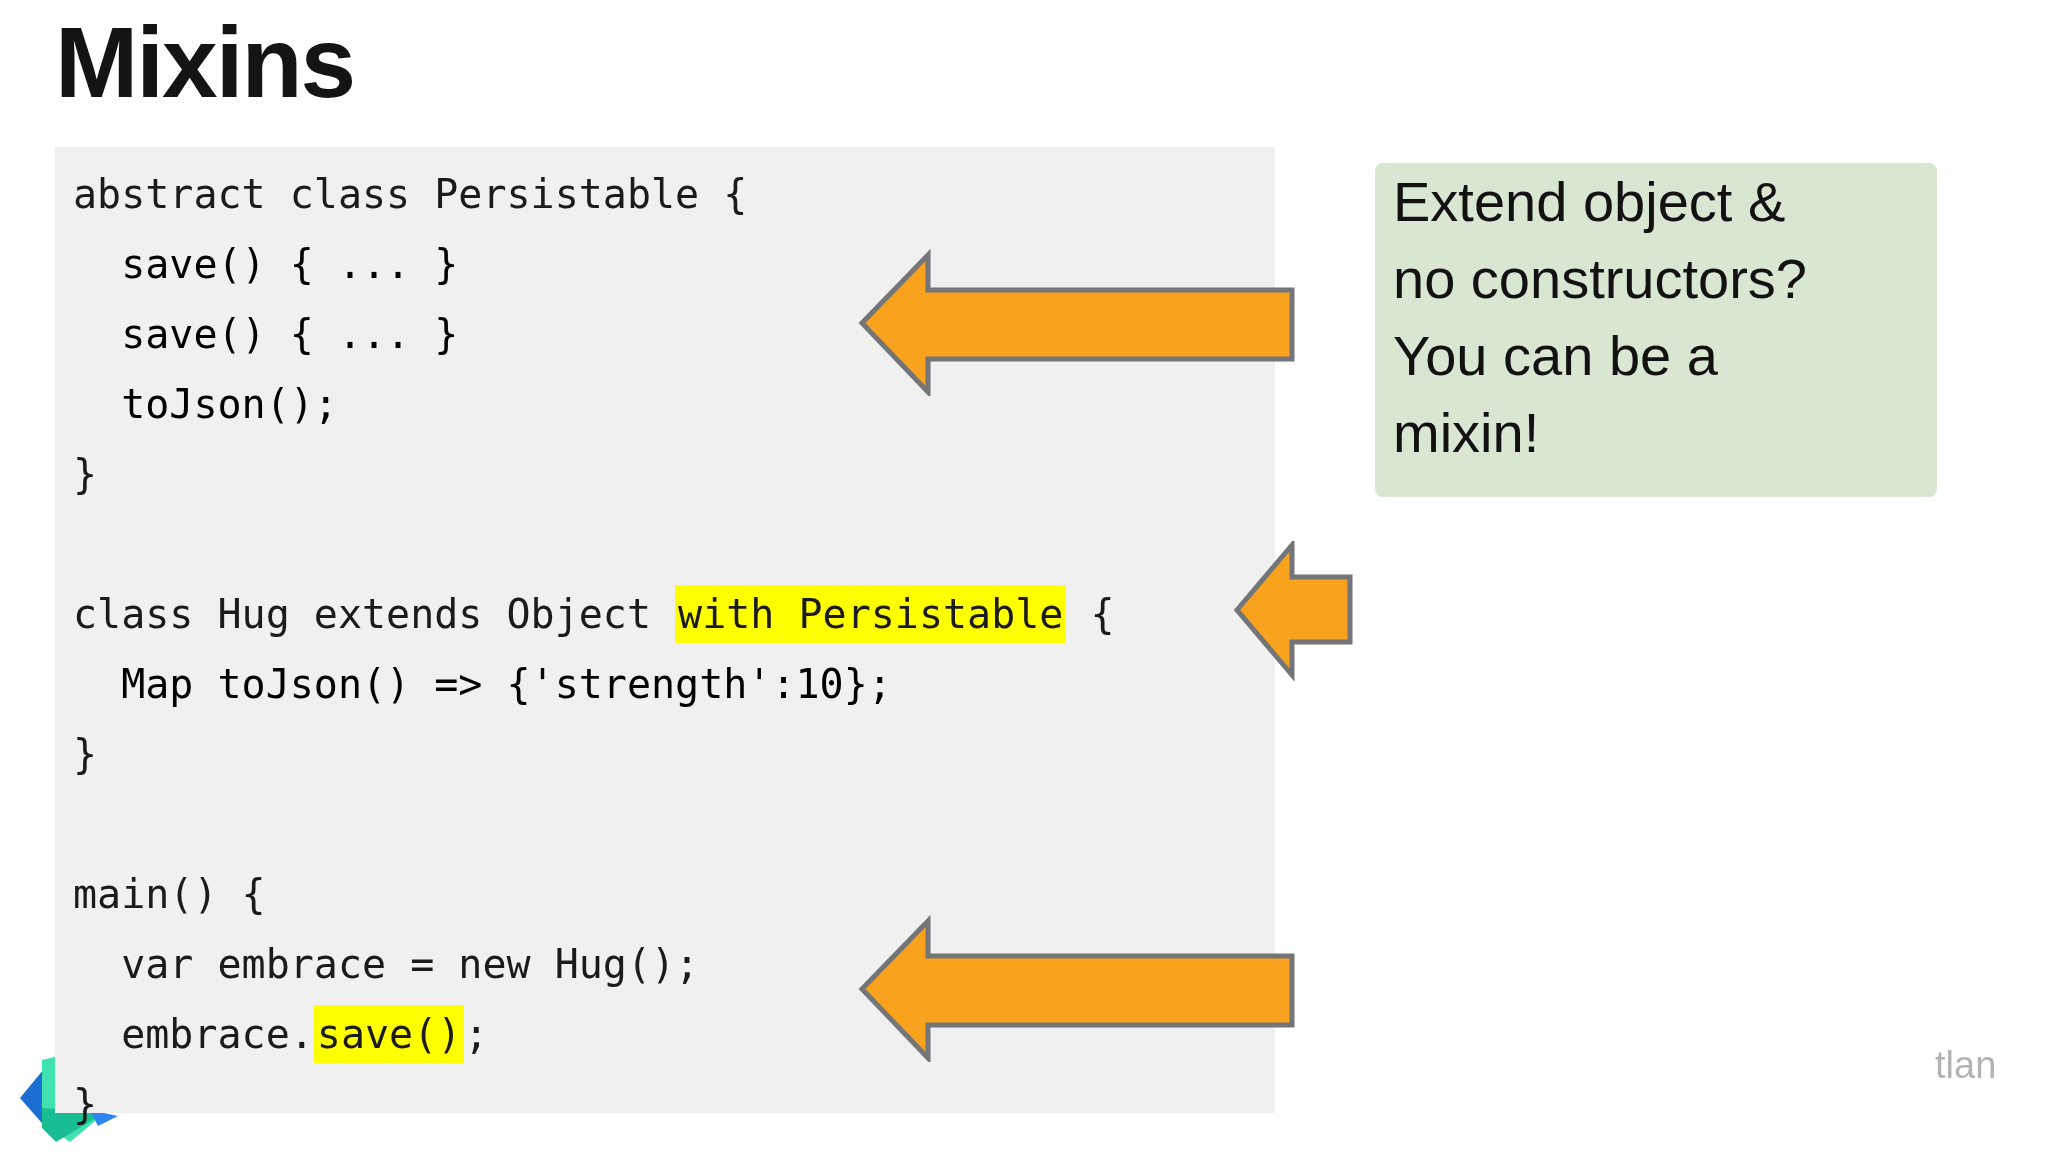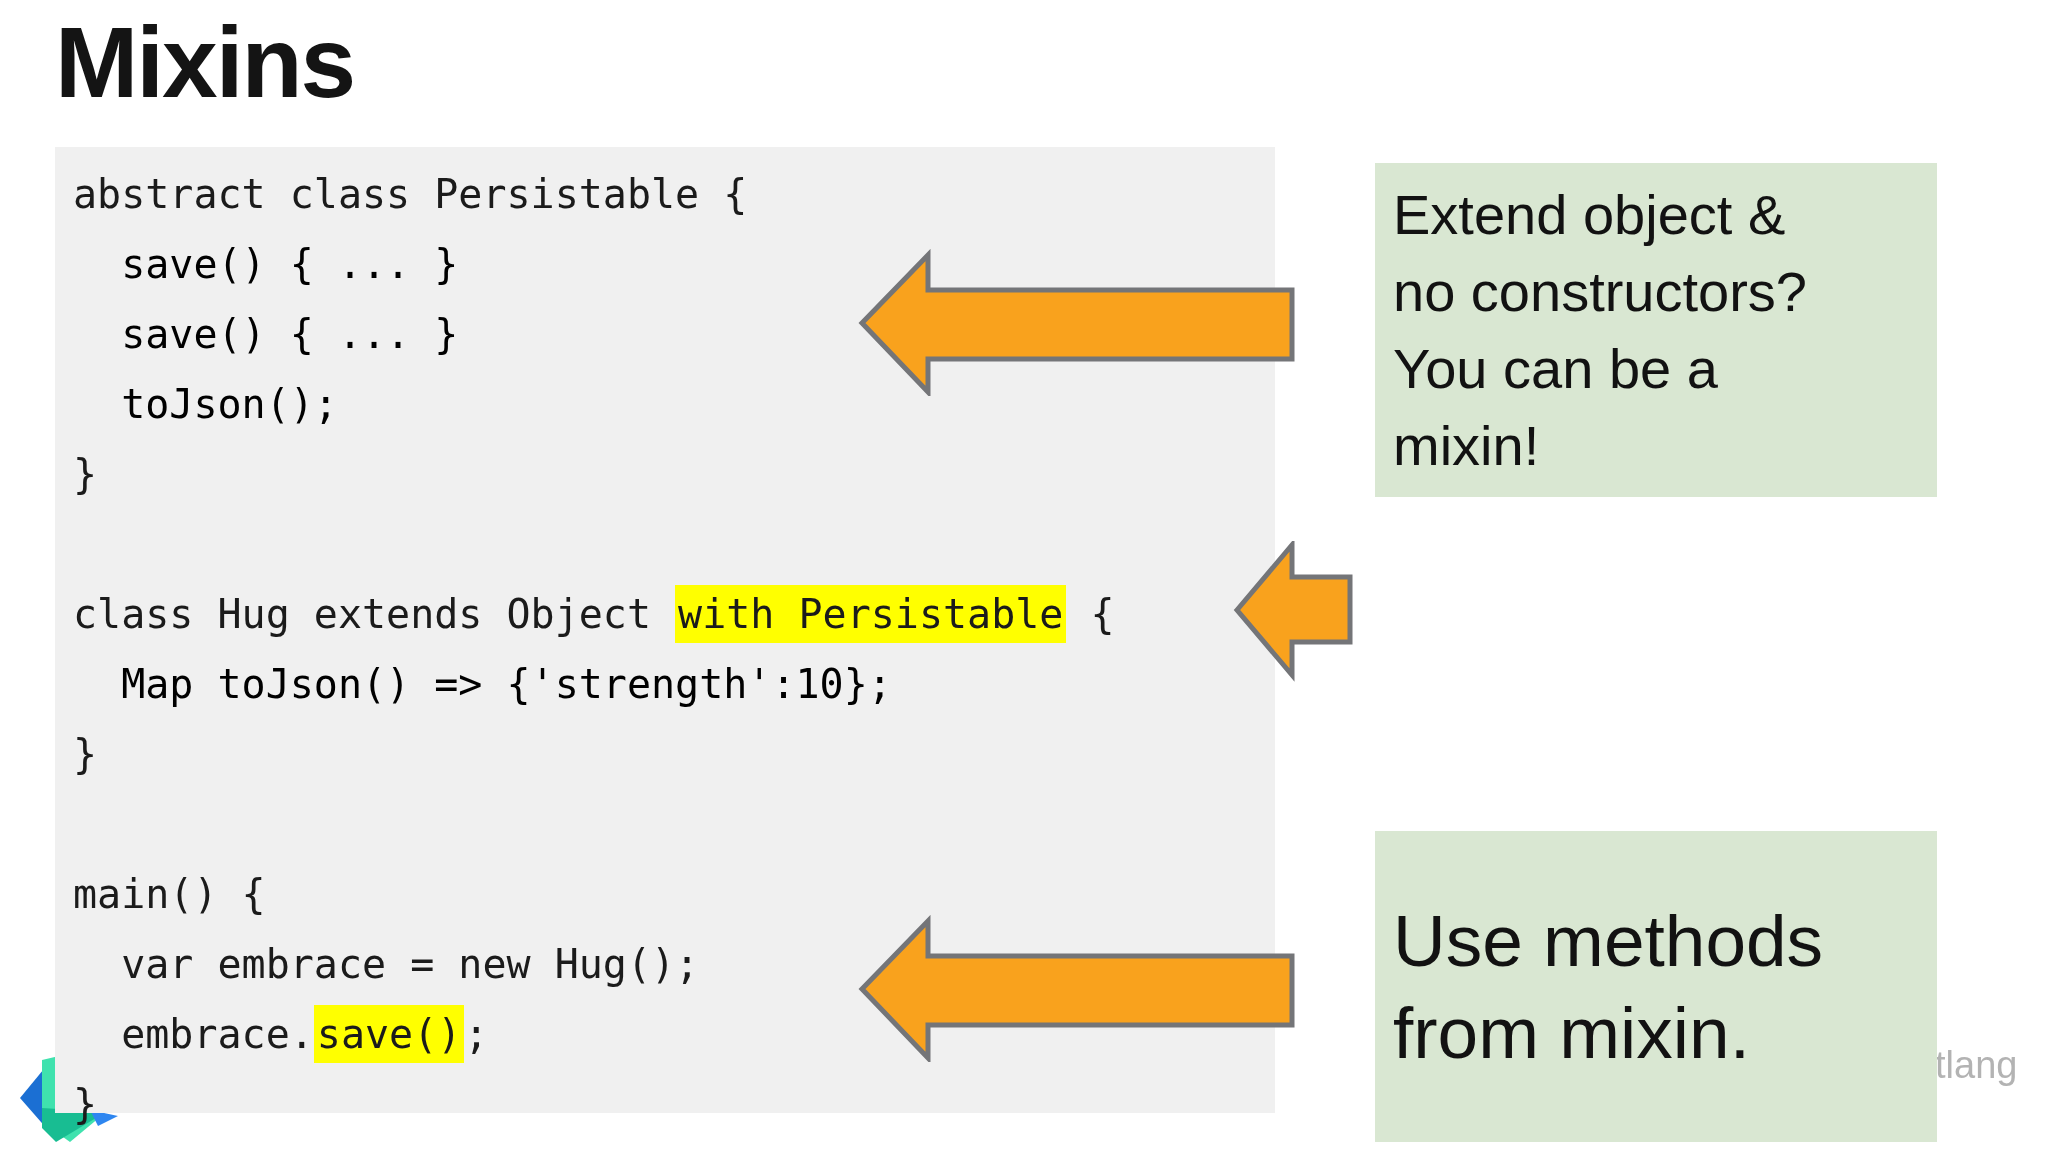--- a/index.html
+++ b/index.html
@@ -7,21 +7,20 @@
     padding: 0;
     background: #ffffff;
     font-family: "Liberation Sans", sans-serif;
   }
   .slide {
     position: relative;
     width: 1994px;
     height: 1152px;
     background: #ffffff;
     overflow: hidden;
-    padding-left: 26px;
   }
 
   
   .page-title {
     position: absolute;
     left: 55px;
     top: 2px;
     font-size: 100px;
     font-weight: bold;
     color: #141414;
@@ -56,22 +55,23 @@
   .code-line .muted { color: #000000; }
   .code-line .hl    { background: #ffff00; padding: 6px 3px; }
 
   
   .callout {
     position: absolute;
     left: 1375px;
     width: 562px;
     background: #d9e7d2;
     display: flex;
-    align-items: center;
+    align-items: flex-start;
     z-index: 3;
+    border-radius: 8px;
   }
   .callout-text {
     padding-left: 18px;
     color: #121212;
     white-space: pre-line;
   }
   .callout-1 { top: 163px; height: 334px; }
   .callout-1 .callout-text { font-size: 56px; line-height: 77px; }
   .callout-2 { top: 533px; height: 127px; }
   .callout-2 .callout-text { font-size: 73px; line-height: 92px; }
@@ -132,24 +132,20 @@
         <div class="code-line"><span class="dark">}</span></div>
       </div>
   </div>
 
   <div class="callout callout-1">
     <div class="callout-text">Extend object &amp;
 no constructors?
 You can be a
 mixin!</div>
   </div>
-  <div class="callout callout-3">
-    <div class="callout-text">Use methods
-from mixin.</div>
-  </div>
 
   <svg class="arrow-svg arrow-1" width="438" height="147" viewBox="0 0 438 147">
     <polygon points="4,74 70,6 70,41 434,41 434,110 70,110 70,143" fill="#f9a21d" stroke="#747578" stroke-width="5" stroke-linejoin="miter"></polygon>
   </svg>
 
   <svg class="arrow-svg arrow-2" width="121" height="142" viewBox="0 0 121 142">
     <polygon points="4,69 59,4 59,36 117,36 117,101 59,101 59,134" fill="#f9a21d" stroke="#747578" stroke-width="5" stroke-linejoin="miter"></polygon>
   </svg>
 
   <svg class="arrow-svg arrow-3" width="438" height="147" viewBox="0 0 438 147">

